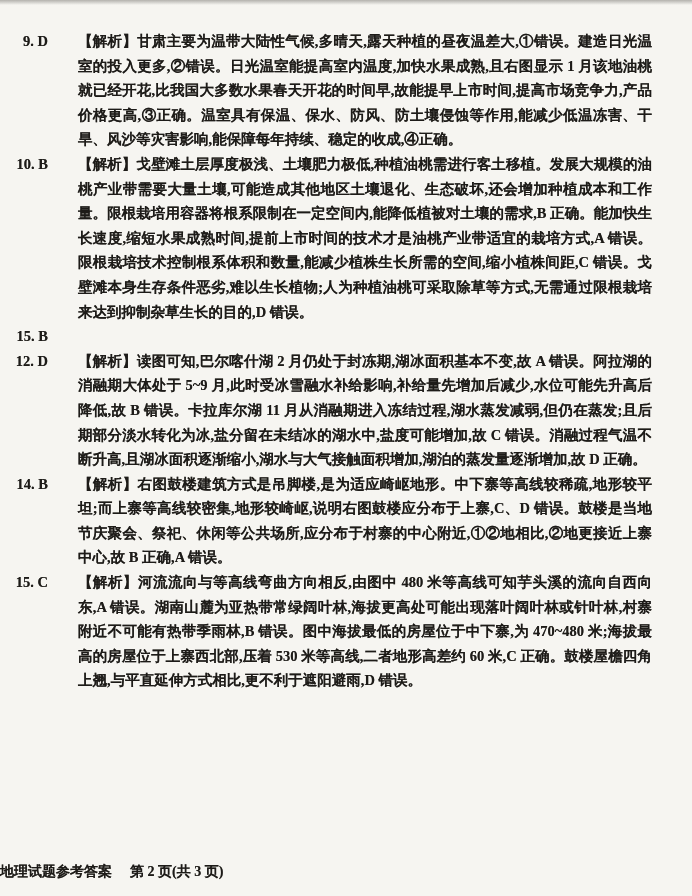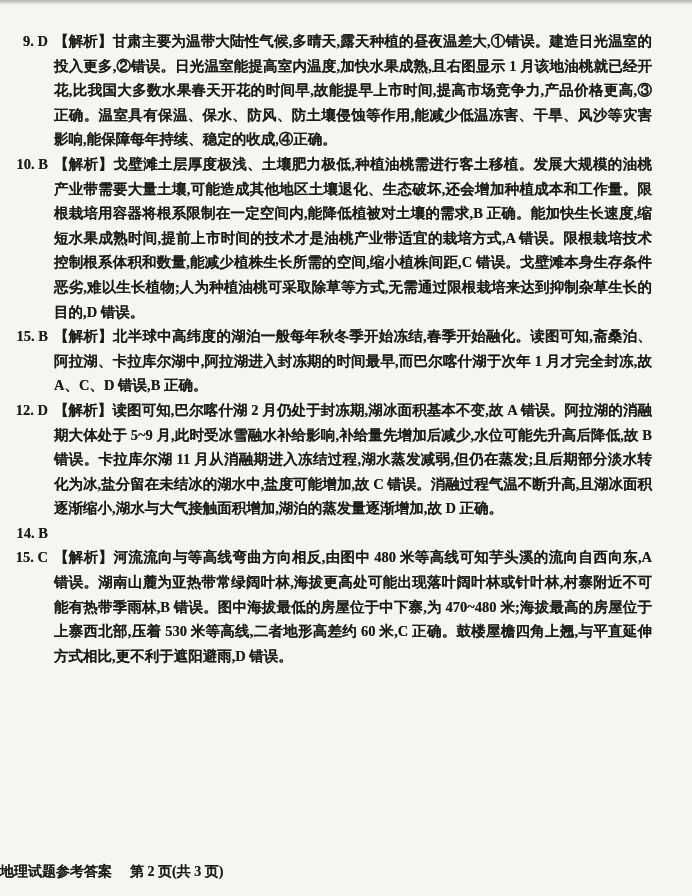--- a/index.html
+++ b/index.html
@@ -29,20 +29,21 @@
   }
   .answers {
     padding-top: 29px;
   }
   .answer-item {
     display: flex;
     align-items: flex-start;
     font-size: 14.5px;
     line-height: 24.6px;
     text-shadow: 0 0 0.5px rgba(29,27,24,0.65);
+    gap: 24px;
   }
   .answer-num {
     flex: 0 0 54px;
     box-sizing: border-box;
     padding-right: 6px;
     text-align: right;
     white-space: nowrap;
   }
   .answer-text {
     flex: 1;
@@ -78,31 +79,31 @@
       <span class="answer-text">【解析】甘肃主要为温带大陆性气候,多晴天,露天种植的昼夜温差大,①错误。建造日光温室的投入更多,②错误。日光温室能提高室内温度,加快水果成熟,且右图显示 1 月该地油桃就已经开花,比我国大多数水果春天开花的时间早,故能提早上市时间,提高市场竞争力,产品价格更高,③正确。温室具有保温、保水、防风、防土壤侵蚀等作用,能减少低温冻害、干旱、风沙等灾害影响,能保障每年持续、稳定的收成,④正确。</span>
     </div>
 
     <div class="answer-item">
       <span class="answer-num">10. B</span>
       <span class="answer-text">【解析】戈壁滩土层厚度极浅、土壤肥力极低,种植油桃需进行客土移植。发展大规模的油桃产业带需要大量土壤,可能造成其他地区土壤退化、生态破坏,还会增加种植成本和工作量。限根栽培用容器将根系限制在一定空间内,能降低植被对土壤的需求,B 正确。能加快生长速度,缩短水果成熟时间,提前上市时间的技术才是油桃产业带适宜的栽培方式,A 错误。限根栽培技术控制根系体积和数量,能减少植株生长所需的空间,缩小植株间距,C 错误。戈壁滩本身生存条件恶劣,难以生长植物;人为种植油桃可采取除草等方式,无需通过限根栽培来达到抑制杂草生长的目的,D 错误。</span>
     </div>
 
     <div class="answer-item">
       <span class="answer-num">15. B</span>
-      <span class="answer-text">【解析】北半球中高纬度的湖泊一般每年秋冬季开始冻结,春季开始融化。读图可知,斋桑泊、阿拉湖、卡拉库尔湖中,阿拉湖进入封冻期的时间最早,而巴尔喀什湖于次年 1 月才完全封冻,故 A、C、D 错误,B 正确。</span>
     </div>
 
     <div class="answer-item">
       <span class="answer-num">12. D</span>
       <span class="answer-text">【解析】读图可知,巴尔喀什湖 2 月仍处于封冻期,湖冰面积基本不变,故 A 错误。阿拉湖的消融期大体处于 5~9 月,此时受冰雪融水补给影响,补给量先增加后减少,水位可能先升高后降低,故 B 错误。卡拉库尔湖 11 月从消融期进入冻结过程,湖水蒸发减弱,但仍在蒸发;且后期部分淡水转化为冰,盐分留在未结冰的湖水中,盐度可能增加,故 C 错误。消融过程气温不断升高,且湖冰面积逐渐缩小,湖水与大气接触面积增加,湖泊的蒸发量逐渐增加,故 D 正确。</span>
     </div>
 
 
     <div class="answer-item">
       <span class="answer-num">14. B</span>
+      <span class="answer-text">【解析】右图鼓楼建筑方式是吊脚楼,是为适应崎岖地形。中下寨等高线较稀疏,地形较平坦;而上寨等高线较密集,地形较崎岖,说明右图鼓楼应分布于上寨,C、D 错误。鼓楼是当地节庆聚会、祭祀、休闲等公共场所,应分布于村寨的中心附近,①②地相比,②地更接近上寨中心,故 B 正确,A 错误。</span>
     </div>
 
     <div class="answer-item">
       <span class="answer-num">15. C</span>
       <span class="answer-text">【解析】河流流向与等高线弯曲方向相反,由图中 480 米等高线可知芋头溪的流向自西向东,A 错误。湖南山麓为亚热带常绿阔叶林,海拔更高处可能出现落叶阔叶林或针叶林,村寨附近不可能有热带季雨林,B 错误。图中海拔最低的房屋位于中下寨,为 470~480 米;海拔最高的房屋位于上寨西北部,压着 530 米等高线,二者地形高差约 60 米,C 正确。鼓楼屋檐四角上翘,与平直延伸方式相比,更不利于遮阳避雨,D 错误。</span>
     </div>
 
   </div>
 
   <div class="footer">

